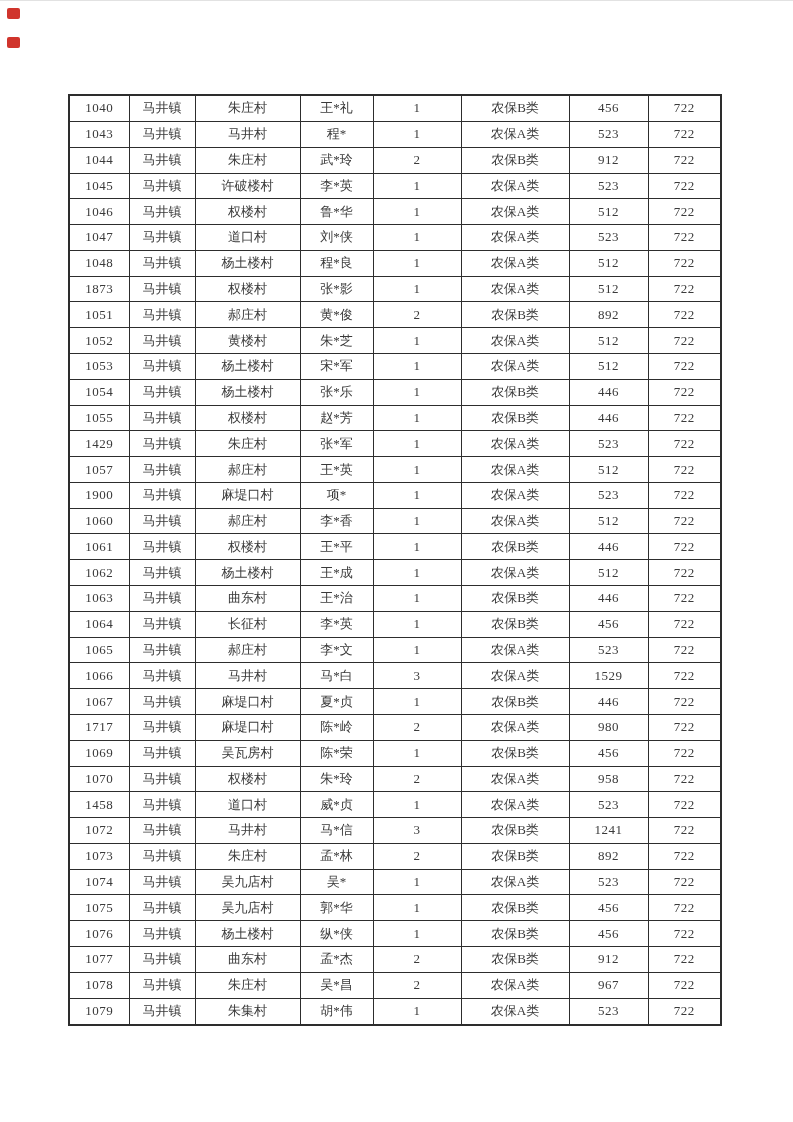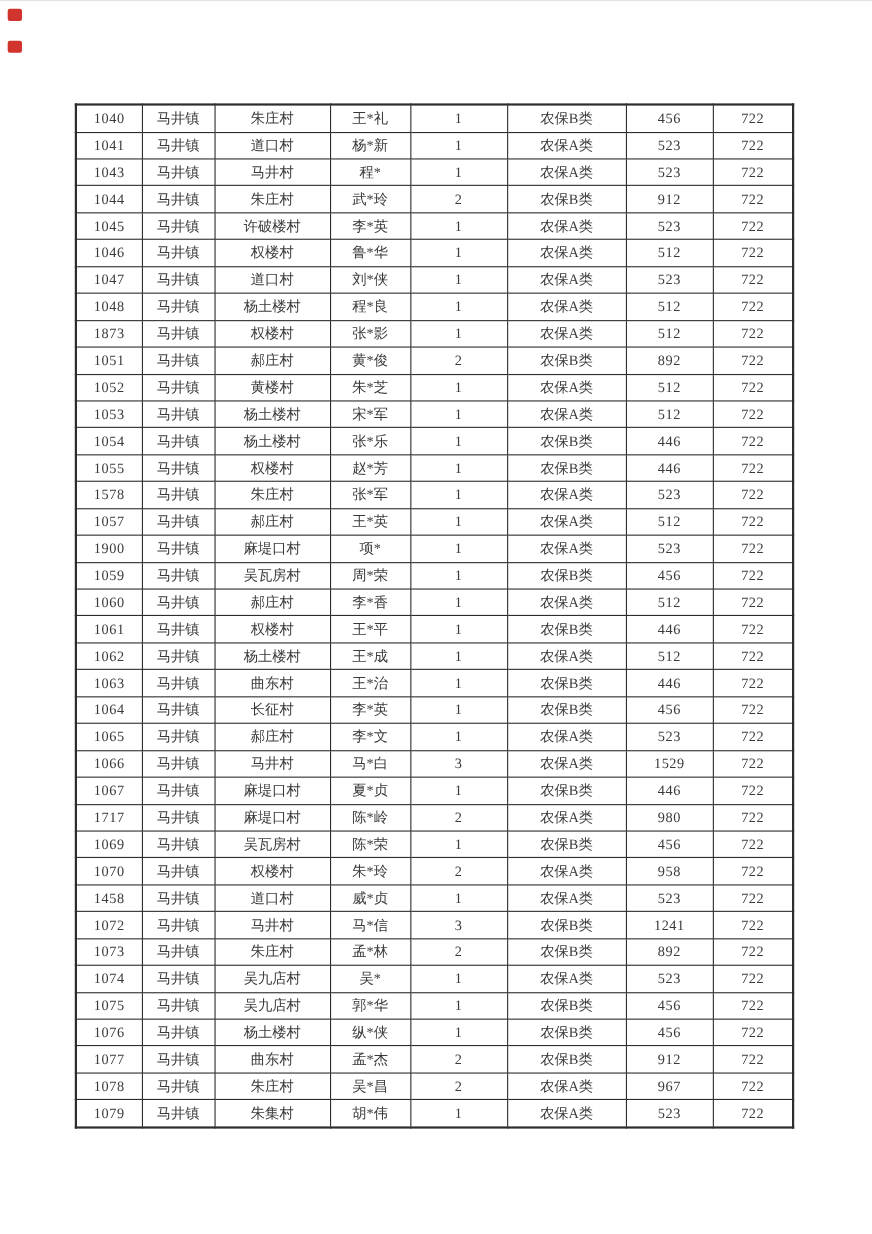--- a/index.html
+++ b/index.html
@@ -72,30 +72,20 @@
           <td class="num">1040</td>
           <td>马井镇</td>
           <td>朱庄村</td>
           <td>王*礼</td>
           <td class="num">1</td>
           <td>农保B类</td>
           <td class="num">456</td>
           <td class="num">722</td>
         </tr>
         <tr>
-          <td class="num">1041</td>
-          <td>马井镇</td>
-          <td>道口村</td>
-          <td>杨*新</td>
-          <td class="num">1</td>
-          <td>农保A类</td>
-          <td class="num">523</td>
-          <td class="num">722</td>
-        </tr>
-        <tr>
           <td class="num">1043</td>
           <td>马井镇</td>
           <td>马井村</td>
           <td>程*</td>
           <td class="num">1</td>
           <td>农保A类</td>
           <td class="num">523</td>
           <td class="num">722</td>
         </tr>
         <tr>
@@ -202,21 +192,21 @@
           <td class="num">1055</td>
           <td>马井镇</td>
           <td>权楼村</td>
           <td>赵*芳</td>
           <td class="num">1</td>
           <td>农保B类</td>
           <td class="num">446</td>
           <td class="num">722</td>
         </tr>
         <tr>
-          <td class="num">1578</td>
+          <td class="num">1429</td>
           <td>马井镇</td>
           <td>朱庄村</td>
           <td>张*军</td>
           <td class="num">1</td>
           <td>农保A类</td>
           <td class="num">523</td>
           <td class="num">722</td>
         </tr>
         <tr>
           <td class="num">1057</td>
@@ -229,30 +219,20 @@
           <td class="num">722</td>
         </tr>
         <tr>
           <td class="num">1900</td>
           <td>马井镇</td>
           <td>麻堤口村</td>
           <td>项*</td>
           <td class="num">1</td>
           <td>农保A类</td>
           <td class="num">523</td>
-          <td class="num">722</td>
-        </tr>
-        <tr>
-          <td class="num">1059</td>
-          <td>马井镇</td>
-          <td>吴瓦房村</td>
-          <td>周*荣</td>
-          <td class="num">1</td>
-          <td>农保B类</td>
-          <td class="num">456</td>
           <td class="num">722</td>
         </tr>
         <tr>
           <td class="num">1060</td>
           <td>马井镇</td>
           <td>郝庄村</td>
           <td>李*香</td>
           <td class="num">1</td>
           <td>农保A类</td>
           <td class="num">512</td>

